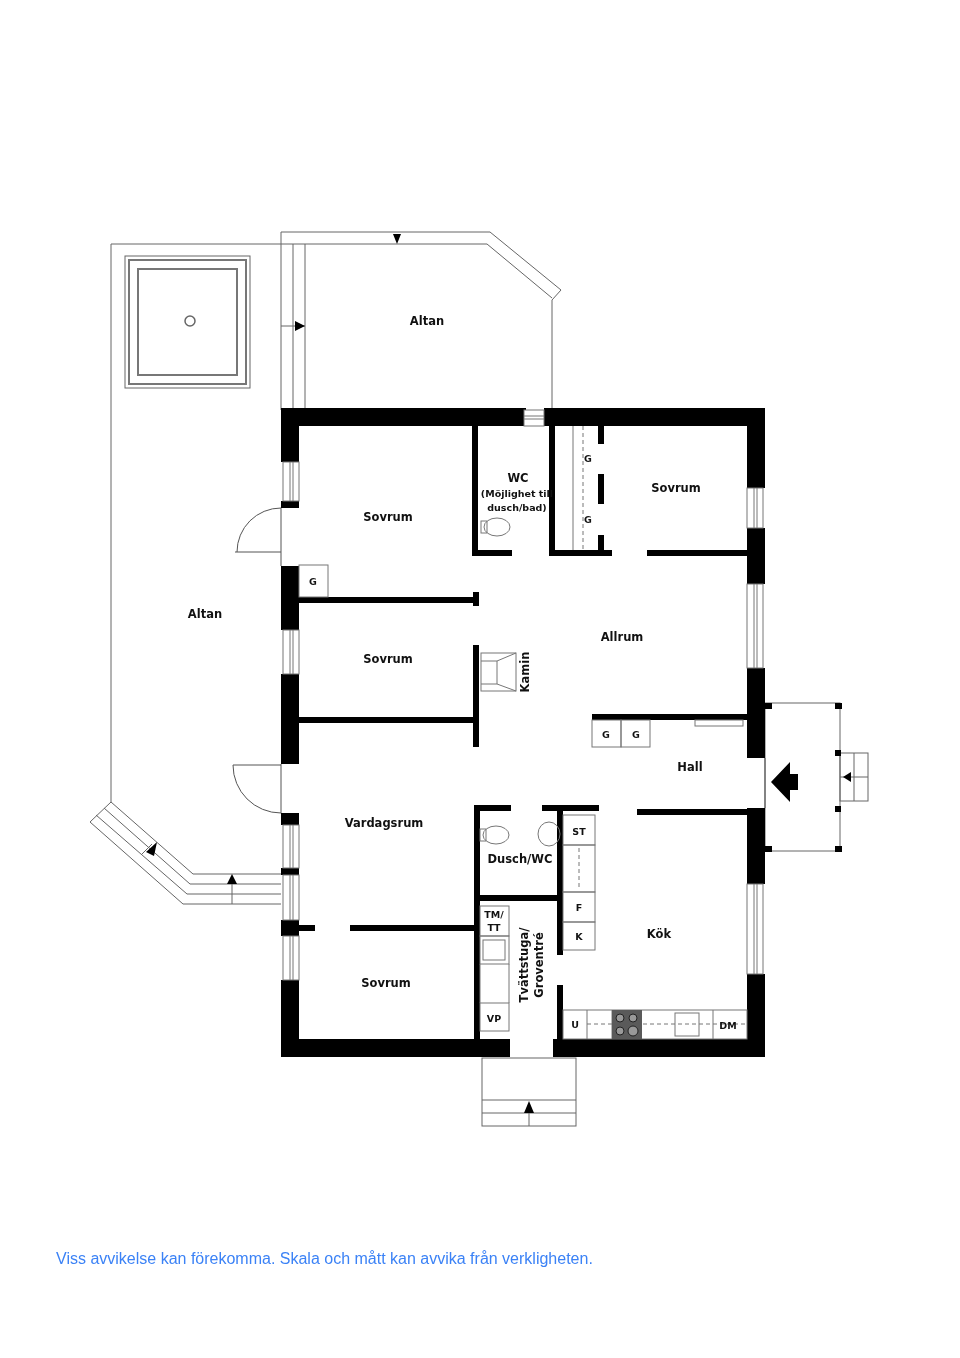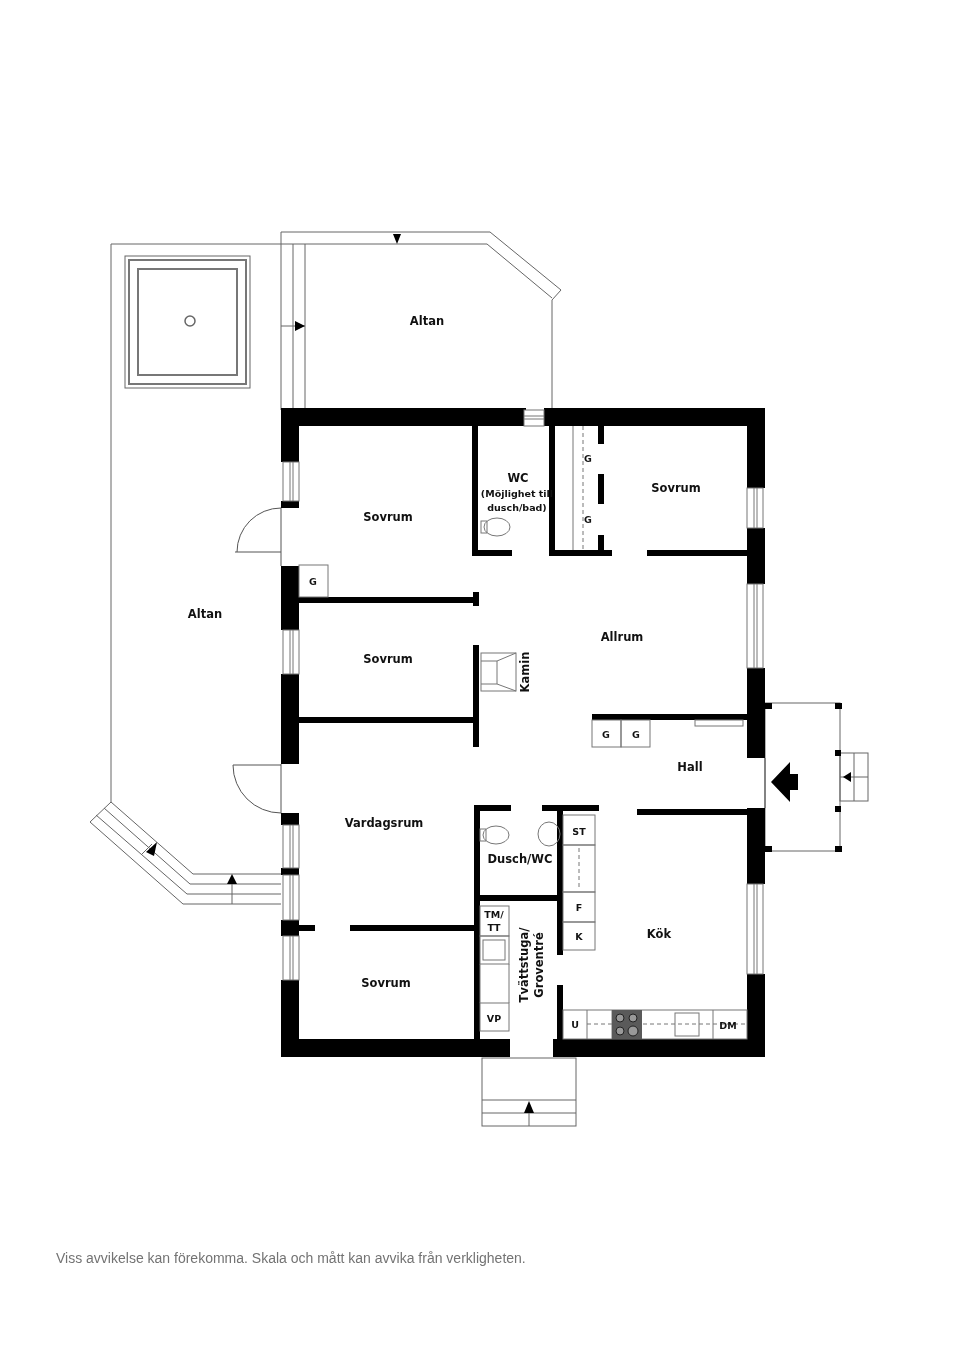--- a/index.html
+++ b/index.html
@@ -1,20 +1,20 @@
 <!DOCTYPE html>
 <html><head>
 <meta charset="utf-8">
 <style>
   html, body { margin: 0; padding: 0; background: #ffffff; }
   body { width: 960px; height: 1358px; position: relative; overflow: hidden; font-family: "DejaVu Sans", sans-serif; }
   #plan { position: absolute; left: 0; top: 0; width: 960px; height: 1358px; }
   .lbl { font-family: "DejaVu Sans", sans-serif; font-weight: bold; fill: #111; font-size: 11.5px; }
   .lbl-sm { font-family: "DejaVu Sans", sans-serif; font-weight: bold; fill: #111; font-size: 9.5px; }
-  .disclaimer { position: absolute; left: 56px; top: 1250px; font-family: "Liberation Sans", sans-serif; font-size: 14px; color: #737373; }
+  .disclaimer { position: absolute; left: 56px; top: 1250px; font-family: "Liberation Sans", sans-serif; font-size: 16px; color: #3b82f6; }
 </style>
 </head>
 <body>
 
 <svg id="plan" viewBox="0 0 960 1358" xmlns="http://www.w3.org/2000/svg">
 
   <g fill="none" stroke="#666" stroke-width="1">
 
     <polyline points="281,244 111,244 111,802"></polyline>
 

